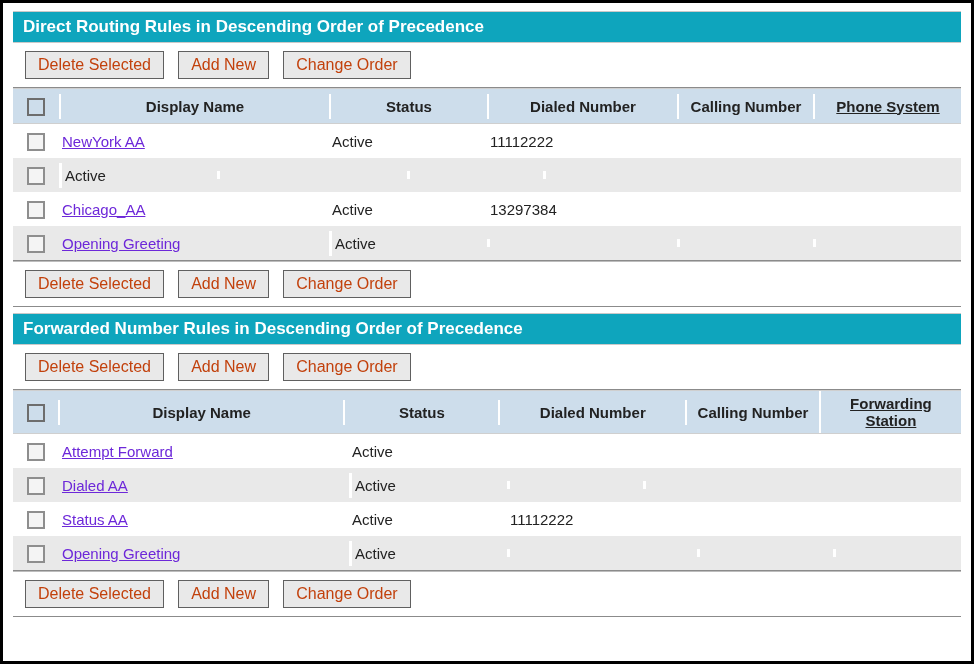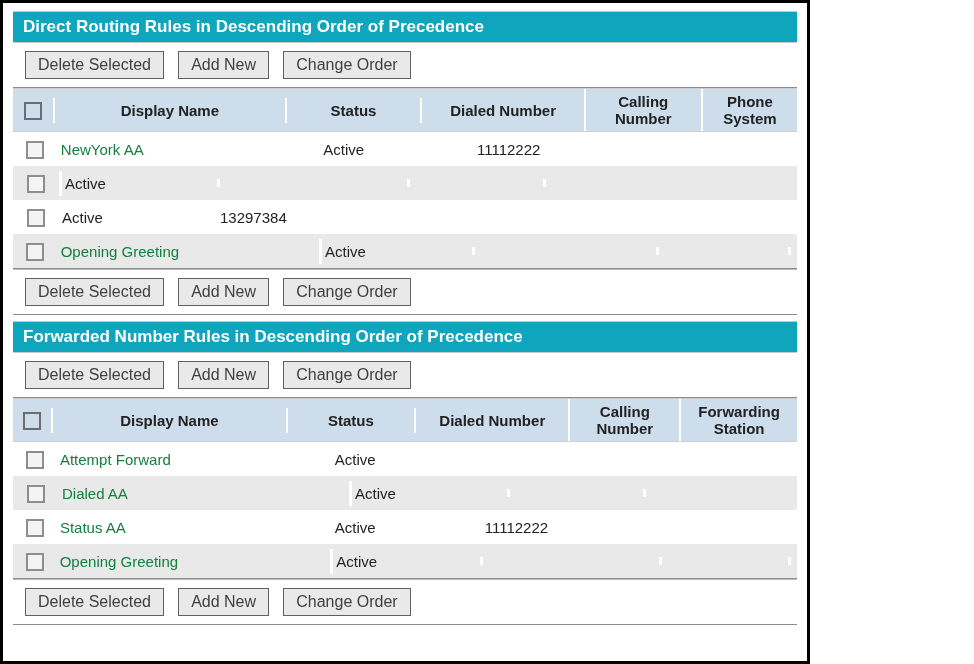--- a/index.html
+++ b/index.html
@@ -4,21 +4,21 @@
 <style>
   html, body {
     margin: 0;
     padding: 0;
     font-family: "Segoe UI", Tahoma, sans-serif;
     font-size: 15px;
     background: #fff;
     color: #222;
   }
   .page {
-    width: 810px;
+    width: 974px;
     height: 664px;
     box-sizing: border-box;
     border: 3px solid #000;
     padding: 8px 10px 10px 10px;
     position: relative;
   }
   .section {
     margin-bottom: 6px;
   }
   .section-header {
@@ -40,21 +40,21 @@
   }
   .btn {
     display: inline-block;
     font-family: inherit;
     font-size: 16px;
     background: #e9e9e9;
     border: 1px solid #606060;
     padding: 4px 12px;
     margin-right: 10px;
     cursor: pointer;
-    color: #404040;
+    color: #c2410c;
   }
 
   .grid {
     border-bottom: 1px solid #8b8b8b;
   }
   .row {
     display: flex;
     align-items: center;
     min-height: 34px;
   }
@@ -70,30 +70,31 @@
 
   .row > .c {
     padding: 4px 3px;
     box-sizing: border-box;
   }
   .c-chk  { width: 46px; text-align:center; }
   .c-name { width: 270px; }
   .c-stat { width: 158px; }
   .c-dial { width: 190px; }
   .c-call { width: 136px; }
-  .c-last { flex: 1 1 auto; }
+  .c-last { flex: 1 1 auto; text-decoration: underline; }
 
   .row.header .c {
     text-align: center;
     border-left: 2px solid #fff;
   }
   .row.header .c:first-child { border-left: none; }
 
   .row.data .c-name {
-    color: #15803d;
+    color: #6d28d9;
+    text-decoration: underline;
     cursor: pointer;
   }
 
   
   .row.even .c.sepcell {
     border-left: 3px solid #fff;
   }
 
   
   .chk, .chk-header {
@@ -149,20 +150,21 @@
     </div>
     <div class="row data even">
       <div class="c c-chk"><span class="chk"></span></div>
       <div class="c c-stat sepcell">Active</div>
       <div class="c c-dial sepcell"></div>
       <div class="c c-call sepcell"></div>
       <div class="c c-last sepcell"></div>
     </div>
     <div class="row data odd">
       <div class="c c-chk"><span class="chk"></span></div>
+      <div class="c c-name">Chicago_AA</div>
       <div class="c c-stat">Active</div>
       <div class="c c-dial">13297384</div>
       <div class="c c-call"></div>
       <div class="c c-last"></div>
     </div>
     <div class="row data even">
       <div class="c c-chk"><span class="chk"></span></div>
       <div class="c c-name">Opening Greeting</div>
       <div class="c c-stat sepcell">Active</div>
       <div class="c c-dial sepcell"></div>

